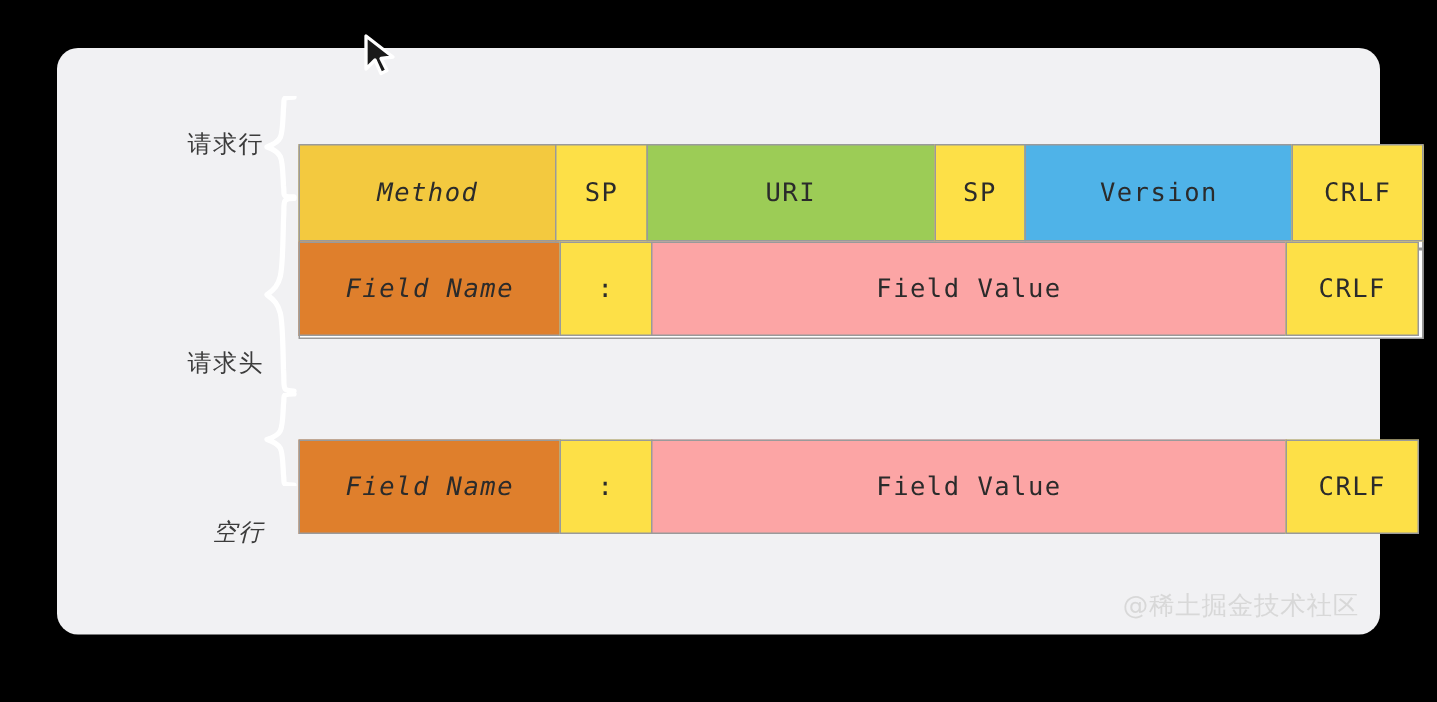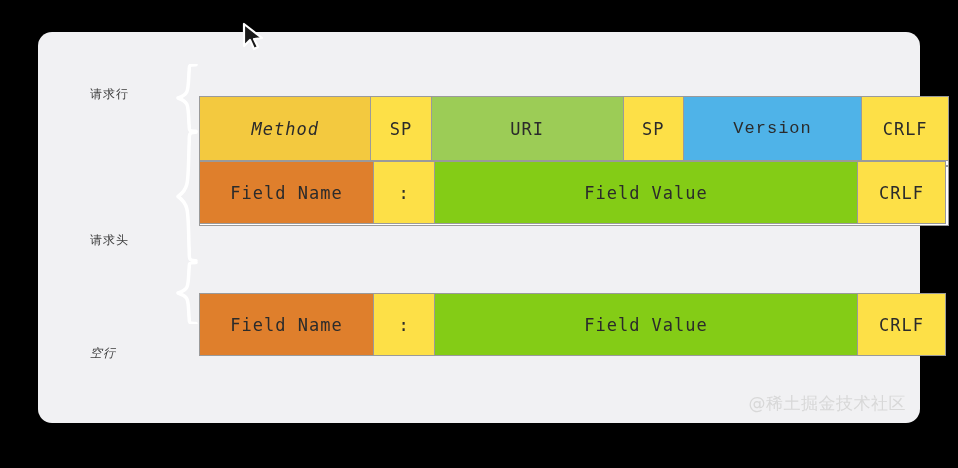--- a/index.html
+++ b/index.html
@@ -34,23 +34,23 @@
     width: 26px;
     height: 30px;
     pointer-events: none;
   }
 
   
   .side-label {
     position: absolute;
     left: 52px;
     width: 86px;
-    text-align: left;
+    text-align: right;
     color: #3c3c3c;
-    font-size: 12px;
+    font-size: 16px;
     font-family: "DejaVu Sans", "Liberation Sans", sans-serif;
     letter-spacing: 1px;
     white-space: nowrap;
   }
 
   
   .brace {
     position: absolute;
     left: 138px;
     width: 22px;
@@ -85,22 +85,22 @@
     color: #2b2b2b;
     letter-spacing: 1px;
     overflow: hidden;
   }
   .cell:first-child { margin-left: 0; }
 
   .c-method  { background: #f3c93f; }
   .c-uri     { background: #9ccc56; }
   .c-version { background: #4fb3e8; }
   .c-white   { background: #fde047; }
-  .c-fname   { background: #df7f2c; }
-  .c-fvalue  { background: #84cc16; }
+  .c-fname   { background: #df7f2c; font-style: italic; }
+  .c-fvalue  { background: #fca5a5; }
 
   .row-ellipsis {
     background: #ffffff;
     border: 1px solid #9a9a9a;
     box-sizing: border-box;
     display: flex;
     align-items: center;
     justify-content: center;
     color: #4a4a4a;
     font-size: 15px;
@@ -161,21 +161,21 @@
         </svg>
       </div>
     </div>
 
   <div id="table">
       <div class="row" style="top: 0px; height: 65px;">
         <div class="cell c-method" style="width: 175px; height: 100%; font-style: italic;">Method</div>
         <div class="cell c-white" style="width: 62px; height: 100%;">SP</div>
         <div class="cell c-uri" style="width: 196px; height: 100%;">URI</div>
         <div class="cell c-white" style="width: 62px; height: 100%;">SP</div>
-        <div class="cell c-version" style="width: 182px; height: 100%; font-family: Liberation Mono, monospace;">Version</div>
+        <div class="cell c-version" style="width: 182px; height: 100%;">Version</div>
         <div class="cell c-white" style="width: 89px; height: 100%;">CRLF</div>
       </div>
       <div class="row" style="top: 65px; height: 63px;">
         <div class="cell c-fname" style="width: 175px; height: 100%;">Field Name</div>
         <div class="cell c-white" style="width: 62px; height: 100%;">:</div>
         <div class="cell c-fvalue" style="width: 424px; height: 100%;">Field Value</div>
         <div class="cell c-white" style="width: 89px; height: 100%;">CRLF</div>
       </div>
       <div class="row-ellipsis" style="top: 128px; height: 69px;">……</div>
       <div class="row" style="top: 197px; height: 63px;">

